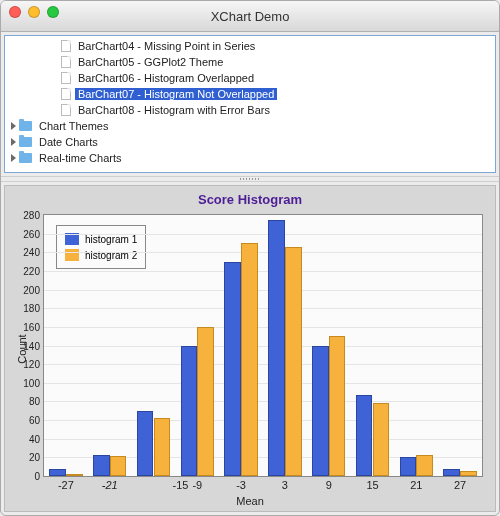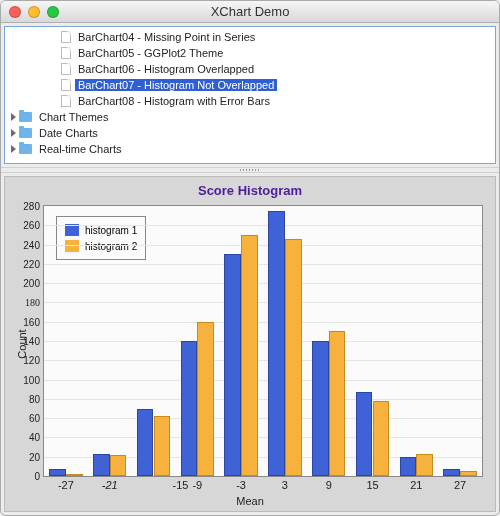--- a/index.html
+++ b/index.html
@@ -1,18 +1,18 @@
 <!DOCTYPE html>
 <html><head>
 <meta charset="utf-8">
 <style>
   * { box-sizing: border-box; margin: 0; padding: 0; }
   body { font-family: "Lucida Grande", "Helvetica Neue", Arial, sans-serif; font-size: 11px; background: #ececec; width: 500px; height: 516px; overflow: hidden; }
   .window { width: 500px; height: 516px; background: #ececec; border: 1px solid #aaa; border-radius: 6px; overflow: hidden; display: flex; flex-direction: column; }
-  .titlebar { height: 22px; background: linear-gradient(#f6f6f6, #d8d8d8); border-bottom: 1px solid #b0b0b0; display: flex; align-items: center; position: relative; }
+  .titlebar { height: 31px; background: linear-gradient(#f6f6f6, #d8d8d8); border-bottom: 1px solid #b0b0b0; display: flex; align-items: center; position: relative; }
   .traffic { position: absolute; left: 8px; top: 5px; display: flex; gap: 7px; }
   .tl-btn { width: 12px; height: 12px; border-radius: 50%; border: 0.5px solid rgba(0,0,0,0.2); }
   .tl-close { background: #ff5f57; }
   .tl-min { background: #ffbd2e; }
   .tl-max { background: #28c940; }
   .title { flex: 1; text-align: center; font-size: 13px; color: #333; }
   .tree-pane { background: #fff; border: 1px solid #7aa7d8; margin: 3px; height: 138px; overflow: hidden; padding-top: 2px; }
   .tree-row { display: flex; align-items: center; height: 16px; padding-left: 6px; font-size: 11px; color: #222; white-space: nowrap; }
   .tree-row .indent { display: inline-block; }
   .disclosure { width: 0; height: 0; border-left: 5px solid #6b6b6b; border-top: 4px solid transparent; border-bottom: 4px solid transparent; margin-right: 3px; flex-shrink: 0; }
@@ -131,21 +131,21 @@
           <div class="ytick" style="bottom: 28.5714%;">80</div>
           <div class="ytick-line" style="top: 64.2857%;"></div>
           <div class="ytick" style="bottom: 35.7143%;">100</div>
           <div class="ytick-line" style="top: 57.1429%;"></div>
           <div class="ytick" style="bottom: 42.8571%;">120</div>
           <div class="ytick-line" style="top: 50%;"></div>
           <div class="ytick" style="bottom: 50%;">140</div>
           <div class="ytick-line" style="top: 42.8571%;"></div>
           <div class="ytick" style="bottom: 57.1429%;">160</div>
           <div class="ytick-line" style="top: 35.7143%;"></div>
-          <div class="ytick" style="bottom: 64.2857%; font-family: Liberation Serif, serif;">180</div>
+          <div class="ytick" style="bottom: 64.2857%;">180</div>
           <div class="ytick-line" style="top: 28.5714%;"></div>
           <div class="ytick" style="bottom: 71.4286%;">200</div>
           <div class="ytick-line" style="top: 21.4286%;"></div>
           <div class="ytick" style="bottom: 78.5714%;">220</div>
           <div class="ytick-line" style="top: 14.2857%;"></div>
           <div class="ytick" style="bottom: 85.7143%;">240</div>
           <div class="ytick-line" style="top: 7.14286%;"></div>
           <div class="ytick" style="bottom: 92.8571%;">260</div>
           <div class="ytick" style="bottom: 100%;">280</div>
           <div class="bar h1" style="left: 1.2%; width: 3.8%; height: 2.5%;"></div>

